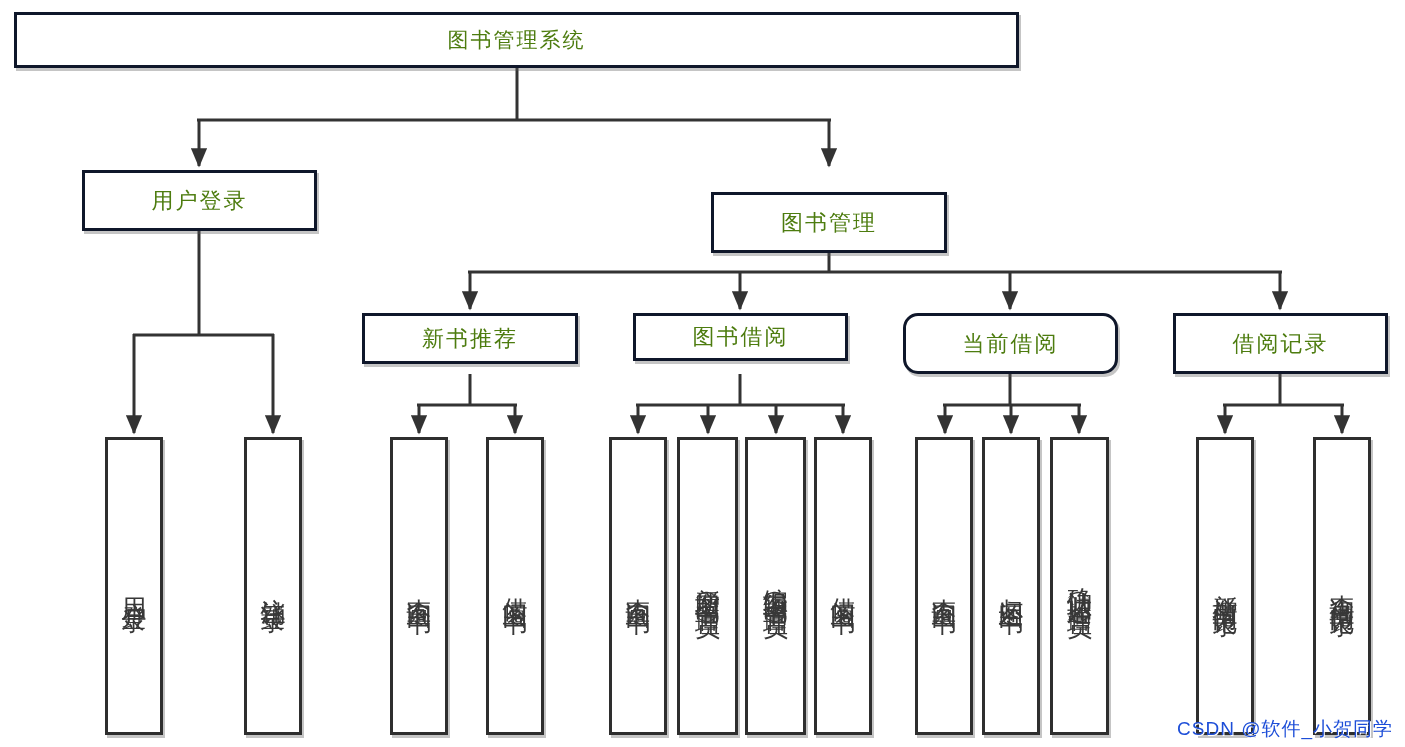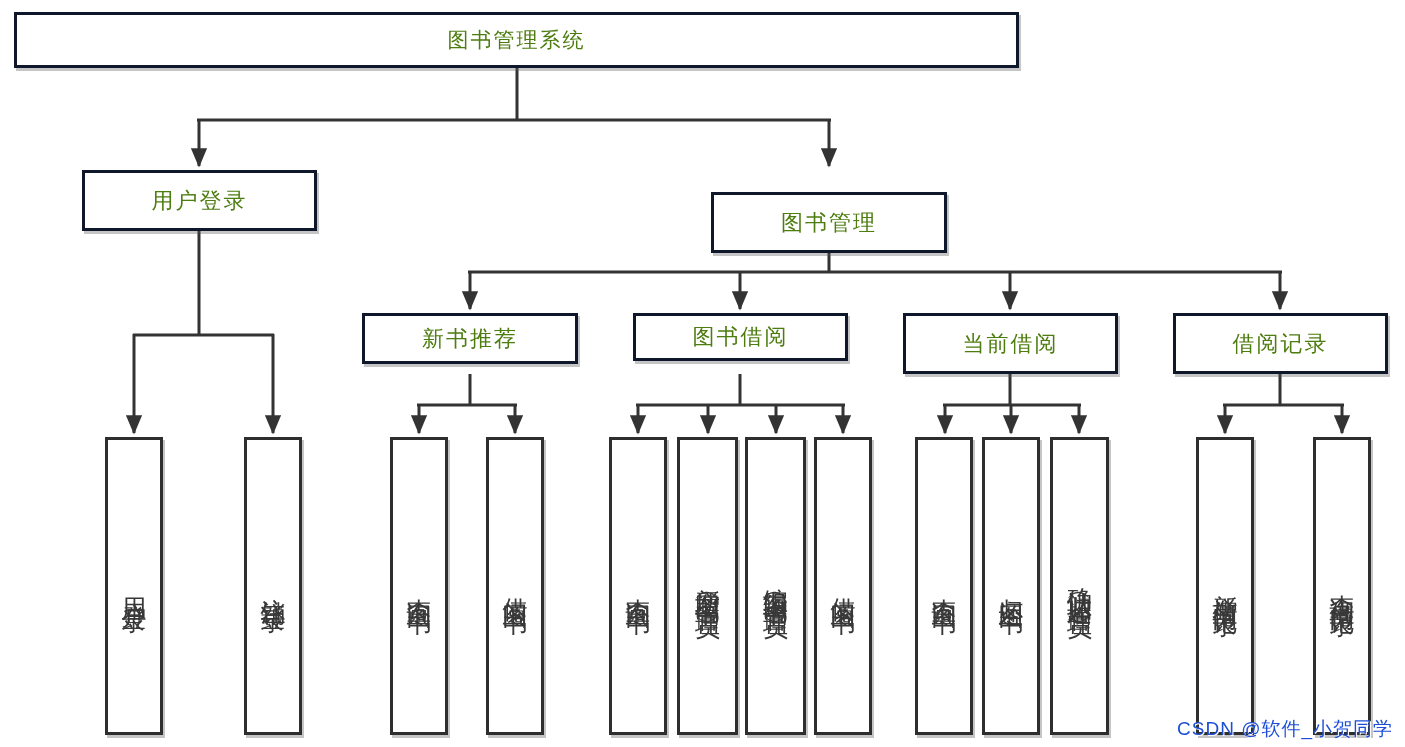--- a/index.html
+++ b/index.html
@@ -28,21 +28,21 @@
     font-size: 22px;
     letter-spacing: 2px;
     color: #4d7c0f;
     white-space: nowrap;
   }
   #root-node   { left: 14px;   top: 12px;  width: 1005px; height: 56px; font-size: 21px; }
   #n-user      { left: 82px;   top: 170px; width: 235px;  height: 61px; }
   #n-mgmt      { left: 711px;  top: 170px; width: 236px;  height: 61px; margin-top: 22px; }
   #n-new       { left: 362px;  top: 313px; width: 216px;  height: 51px; }
   #n-borrow    { left: 633px;  top: 313px; width: 215px;  height: 48px; }
-  #n-current   { left: 903px;  top: 313px; width: 215px;  height: 61px; }
+  #n-current   { left: 903px;  top: 313px; width: 215px;  height: 61px; border-radius: 15px; }
   #n-records   { left: 1173px; top: 313px; width: 215px;  height: 61px; }
   .leaf {
     position: absolute;
     top: 437px;
     width: 58px;
     height: 298px;
     box-sizing: border-box;
     border: 3px solid #2e2e2e;
     background: #ffffff;
     box-shadow: 2px 3px 0 rgba(90,90,90,0.35);

